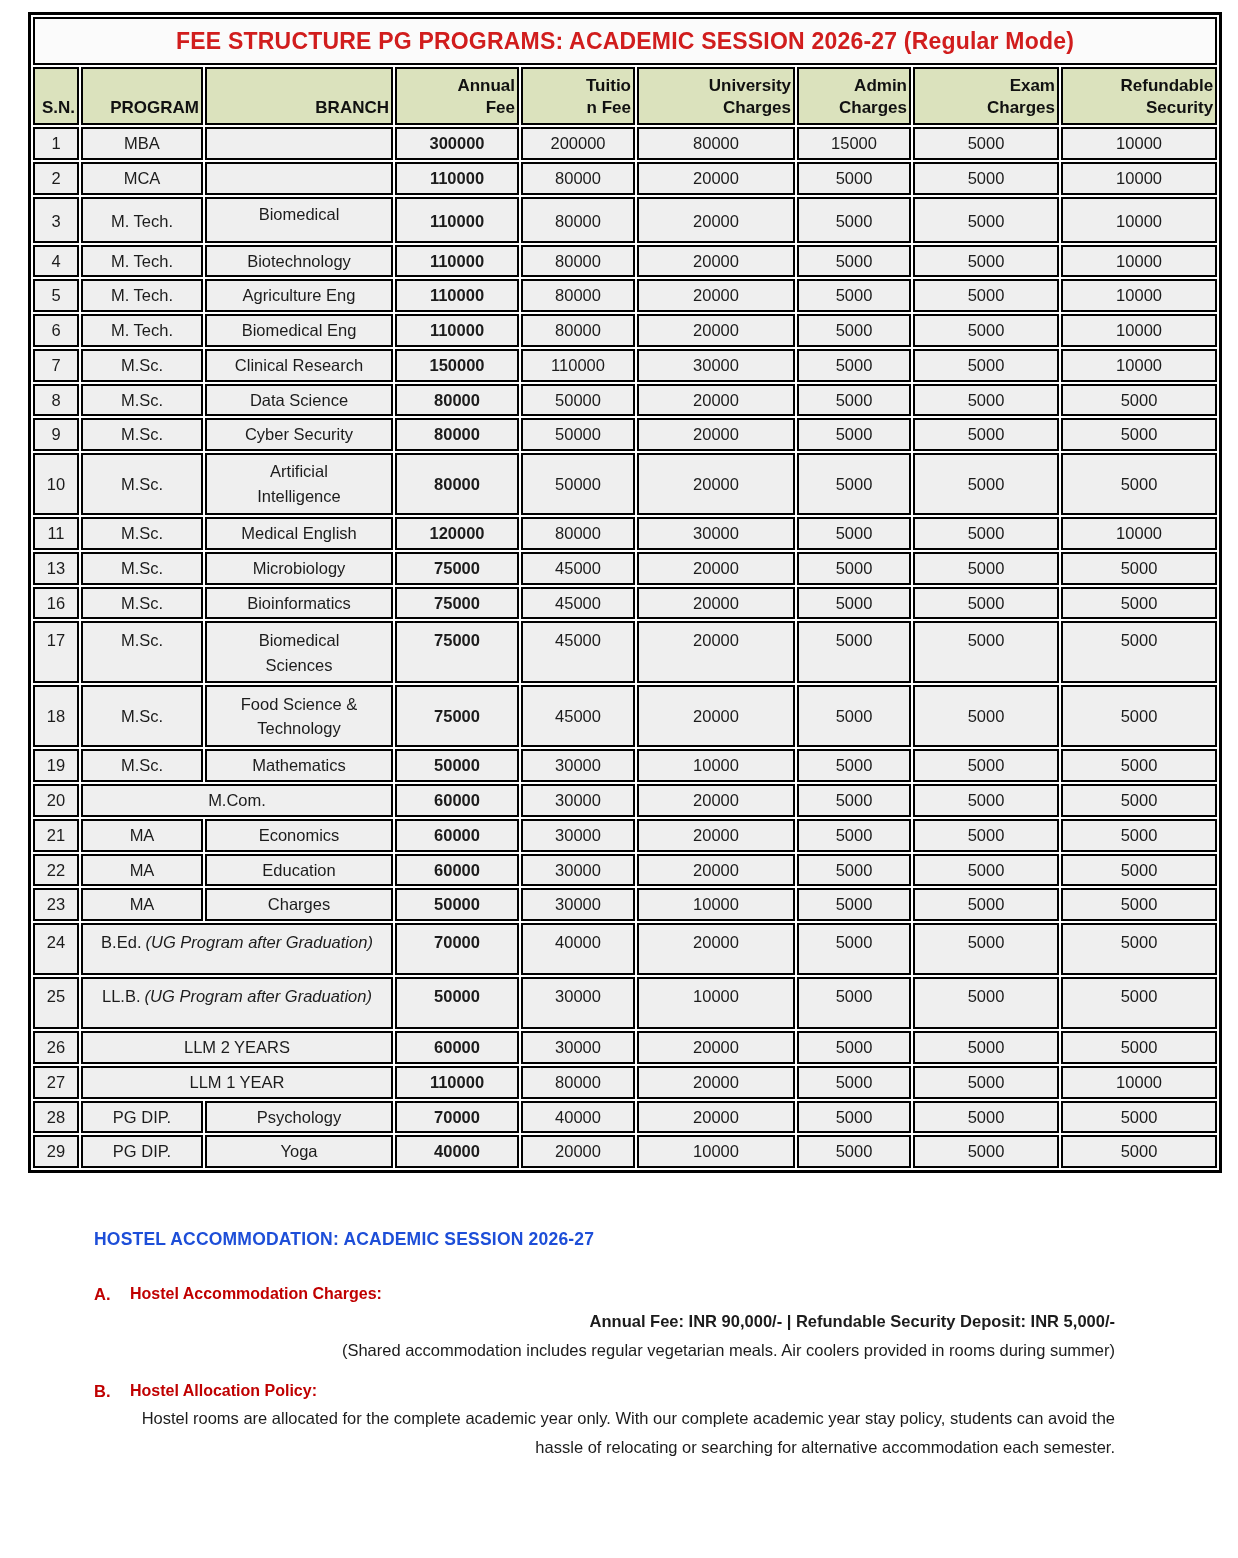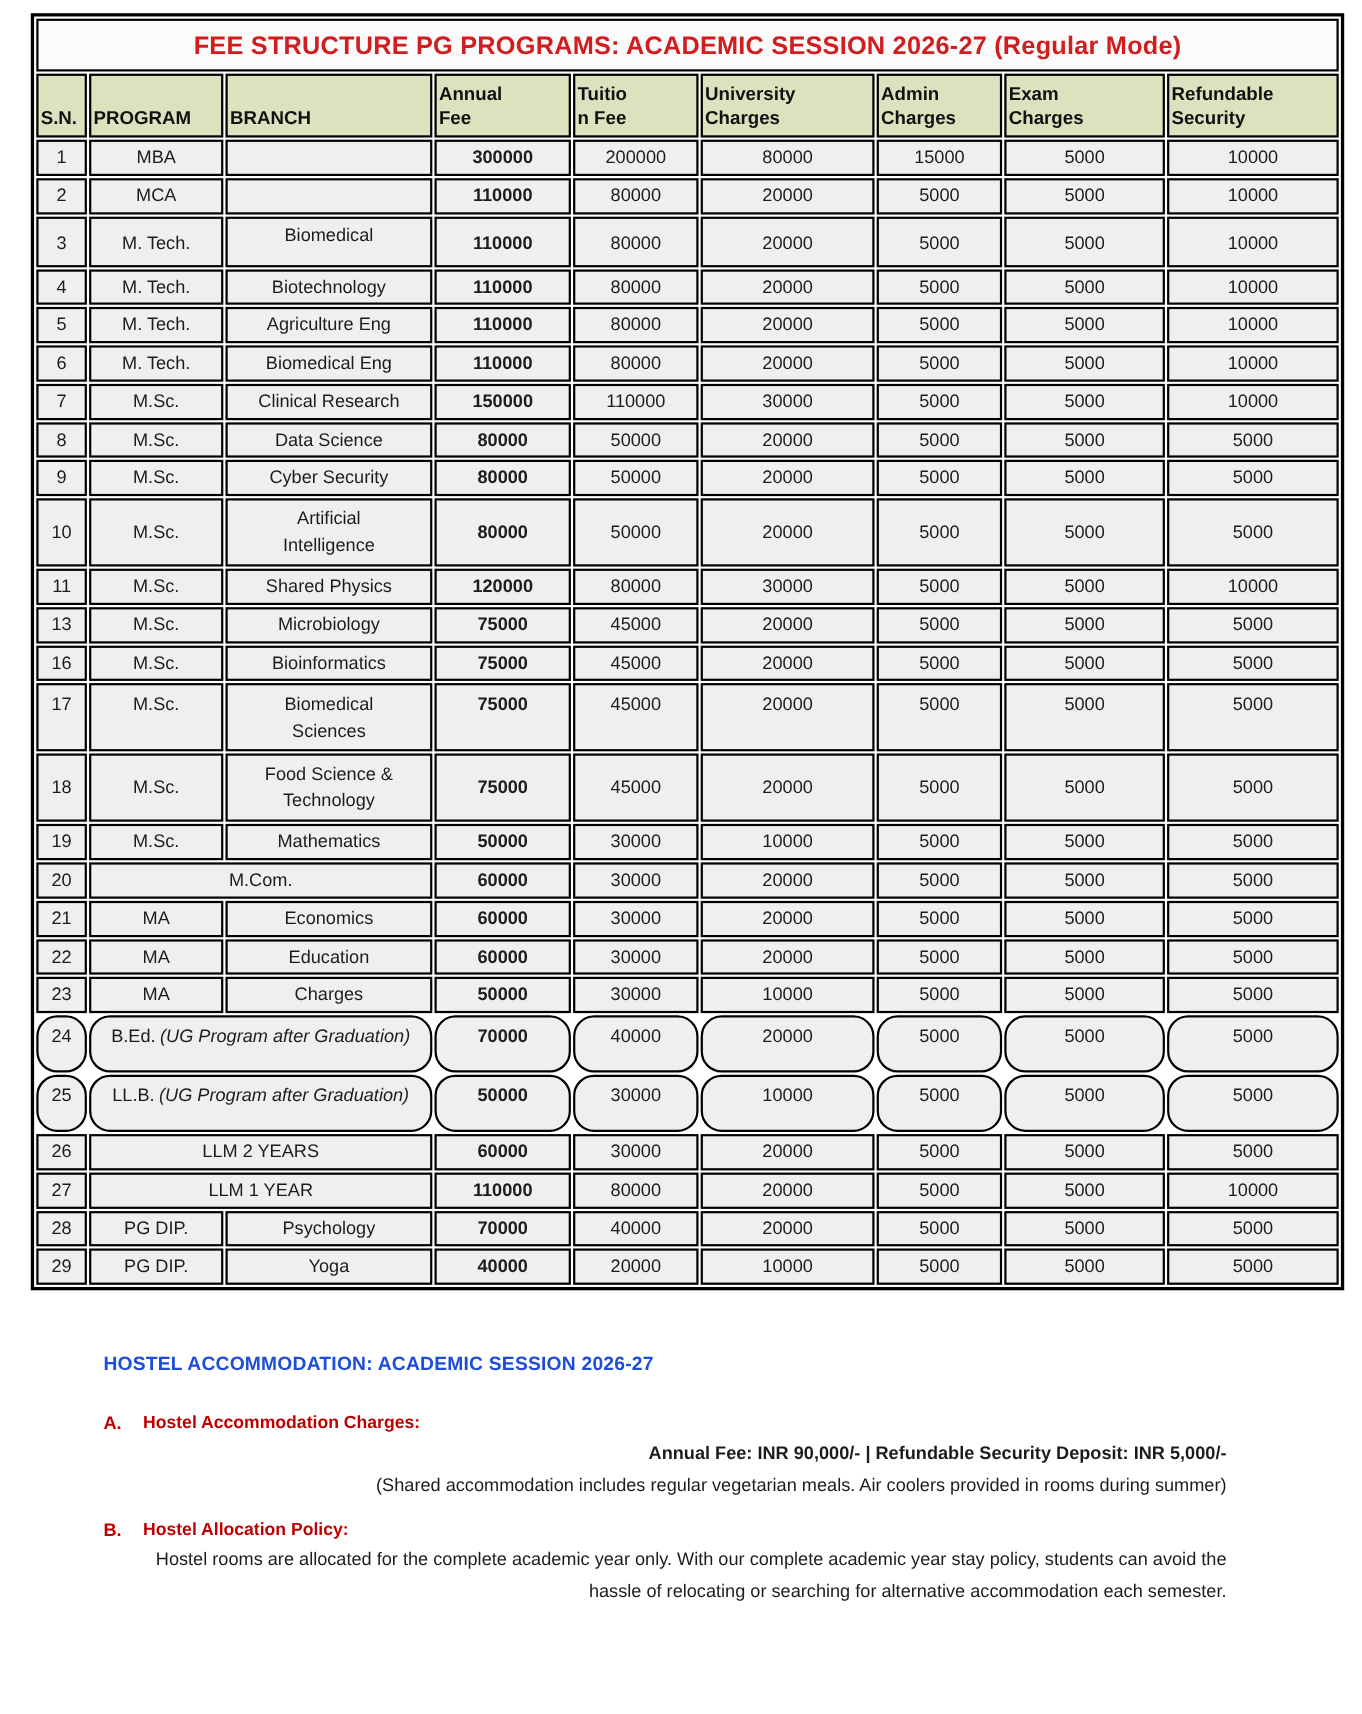--- a/index.html
+++ b/index.html
@@ -40,42 +40,42 @@
     text-align: center;
     height: 48px;
     padding: 4px 2px;
     letter-spacing: 0.2px;
   }
   tr.head-row th {
     background: #dbe2bd;
     color: #111111;
     font-weight: bold;
     font-size: 17px;
-    text-align: left;
+    text-align: right;
     vertical-align: bottom;
     white-space: pre-line;
     line-height: 1.3;
     height: 58px;
     padding: 3px 2px 4px 2px;
   }
   table.fee-table td {
     background: #efefef;
     text-align: center;
     vertical-align: middle;
     font-size: 16.5px;
     height: 30px;
     padding: 2px 3px;
     line-height: 1.5;
   }
   td.col-annual { font-weight: bold; }
   td.col-branch, td.col-program { white-space: pre-line; }
   .note { font-style: italic; margin-left: 4px; }
 
   tr.row-tall td { height: 62px; }
-  tr.row-med  td { height: 52px; border-radius: 19px; }
+  tr.row-med  td { height: 52px; }
   tr.row-t3   td { height: 46px; vertical-align: bottom; padding-bottom: 7px; }
   tr.row-t3   td.col-branch { vertical-align: top; padding-top: 3px; }
   tr.row-top  td { vertical-align: top; padding-top: 5px; }
 
   
   .hostel { margin: 56px 0 0 66px; }
   .hostel-heading {
     color: #1d4ed8;
     font-weight: bold;
     font-size: 17.5px;
@@ -256,21 +256,21 @@
           <td class="col-annual">80000</td>
           <td class="col-num">50000</td>
           <td class="col-num">20000</td>
           <td class="col-num">5000</td>
           <td class="col-num">5000</td>
           <td class="col-num">5000</td>
         </tr>
         <tr>
           <td class="col-sn">11</td>
           <td class="col-program">M.Sc.</td>
-          <td class="col-branch">Shared Physics</td>
+          <td class="col-branch">Medical English</td>
           <td class="col-annual">120000</td>
           <td class="col-num">80000</td>
           <td class="col-num">30000</td>
           <td class="col-num">5000</td>
           <td class="col-num">5000</td>
           <td class="col-num">10000</td>
         </tr>
         <tr>
           <td class="col-sn">13</td>
           <td class="col-program">M.Sc.</td>

